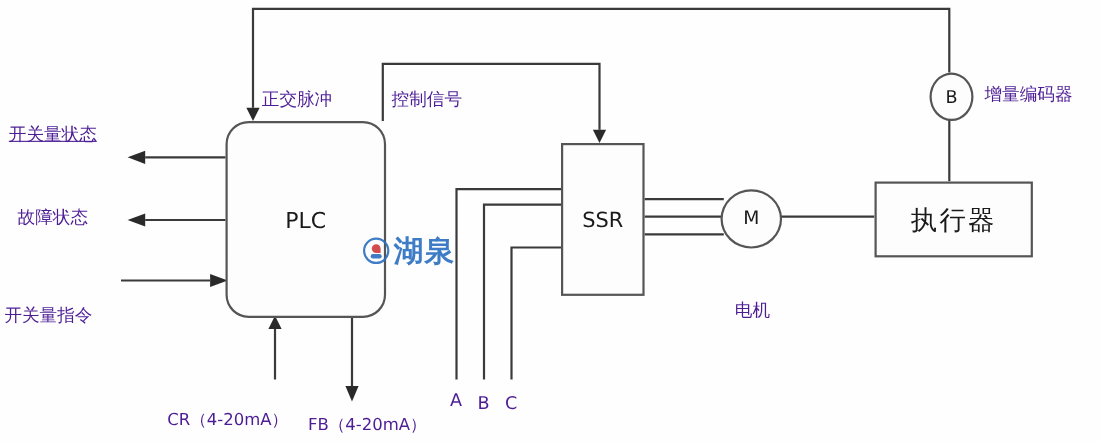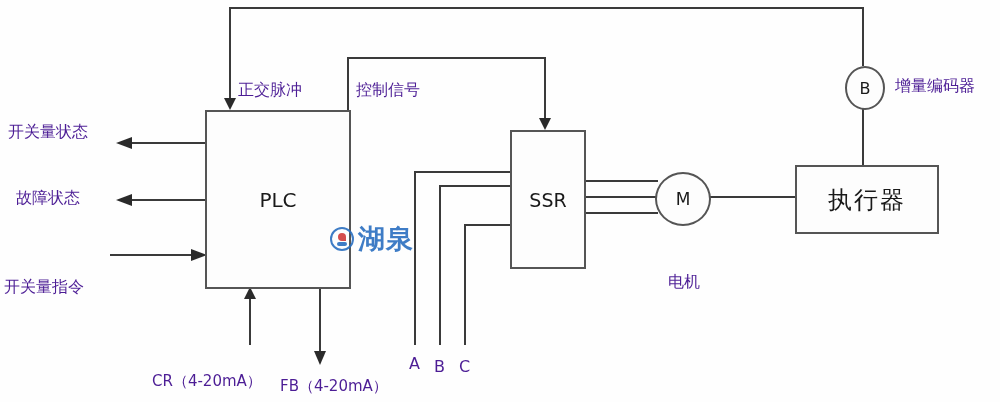--- a/index.html
+++ b/index.html
@@ -17,21 +17,21 @@
   svg.wires path{stroke:#3a3a3a;stroke-width:2;fill:none;}
   svg.wires polygon{fill:#2a2a2a;stroke:none;}
 
   .node{
     position:absolute;
     border:2px solid #555;
     background:#fdfdfd;
     display:flex;align-items:center;justify-content:center;
     color:#1a1a1a;
   }
-  .node-plc{left:205px;top:110px;width:142px;height:175px;font-size:20px;}
+  .node-plc{left:205px;top:110px;width:142px;height:175px;font-size:20px;border-radius:21px;}
   .node-ssr{left:510px;top:130px;width:72px;height:135px;font-size:19px;}
   .node-actuator{left:795px;top:165px;width:140px;height:65px;font-size:24px;letter-spacing:2px;}
 
   .ellipse{
     position:absolute;
     border:2px solid #555;
     border-radius:50%;
     background:#fdfdfd;
     display:flex;align-items:center;justify-content:center;
     color:#1a1a1a;
@@ -46,21 +46,20 @@
     white-space:nowrap;
     line-height:1.2;
   }
   .lbl-small{font-size:15px;}
 
   .watermark{
     position:absolute;
     left:330px;top:210px;
     display:flex;align-items:center;gap:4px;
     opacity:.9;
-    margin-top:11px;
   }
   .wm-icon{
     position:relative;
     width:24px;height:24px;
     border:2px solid #2a6fc0;
     border-radius:50%;
     box-sizing:border-box;
   }
   .wm-icon::before{
     content:"";
@@ -140,21 +139,21 @@
     <span>M</span>
   </div>
 
   <div class="ellipse ellipse-encoder">
     <span>B</span>
   </div>
 
   <div class="lbl" style="left:238px;top:80px;">正交脉冲</div>
   <div class="lbl" style="left:356px;top:80px;">控制信号</div>
 
-  <div class="lbl" style="left:8px;top:122px;">开关量状态</div>
+  <div class="lbl" style="left:8px;top:112px;text-decoration:underline;">开关量状态</div>
   <div class="lbl" style="left:16px;top:188px;">故障状态</div>
   <div class="lbl" style="left:4px;top:245px;margin-top:32px;">开关量指令</div>
 
   <div class="lbl" style="left:668px;top:240px;margin-top:32px;">电机</div>
   <div class="lbl" style="left:895px;top:76px;">增量编码器</div>
 
   <div class="lbl lbl-small" style="left:152px;top:372px;">CR（4-20mA）</div>
   <div class="lbl lbl-small" style="left:280px;top:377px;">FB（4-20mA）</div>
 
   <div class="lbl" style="left:409px;top:354px;">A</div>

